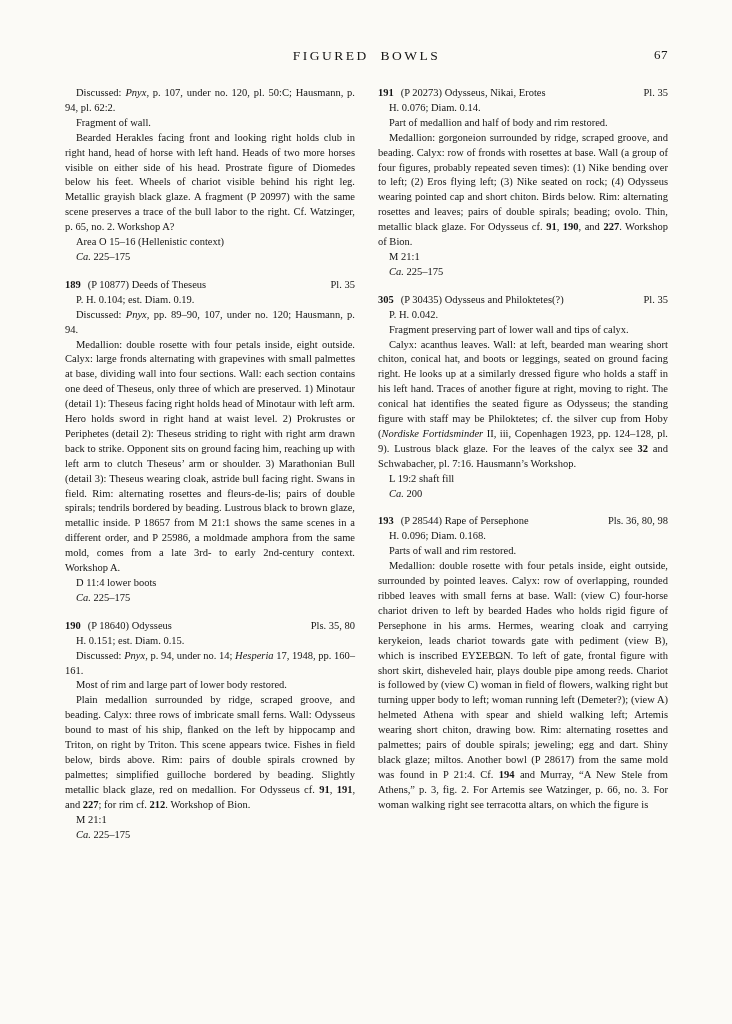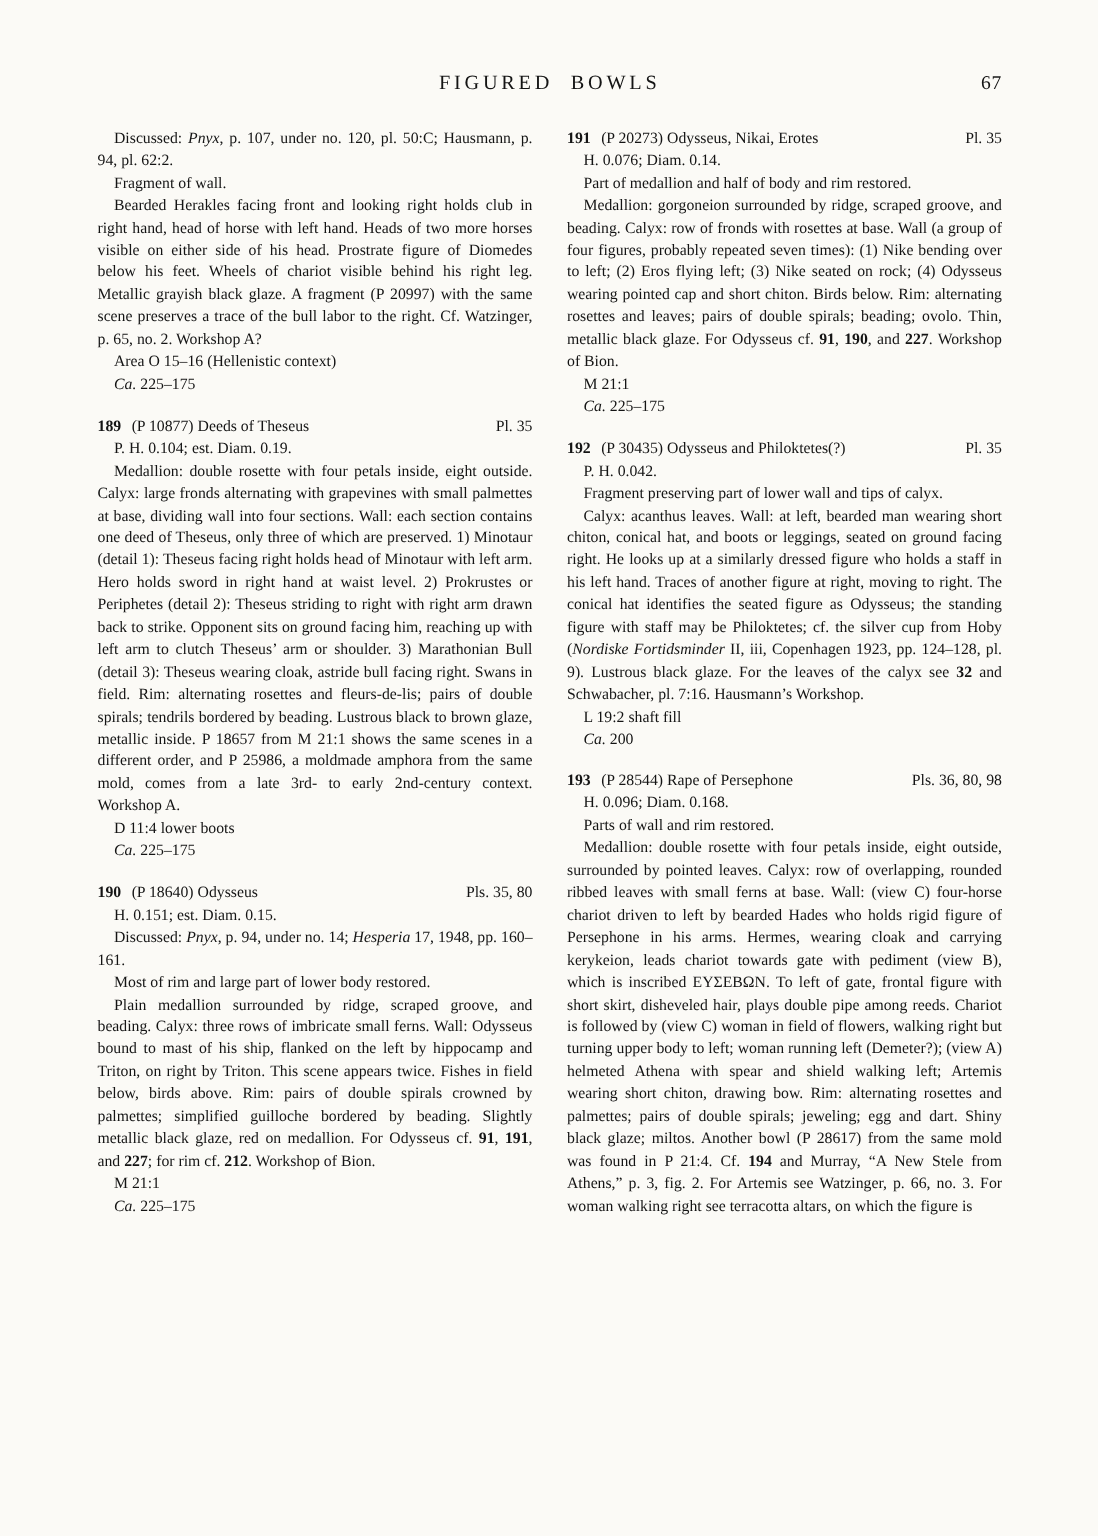--- a/index.html
+++ b/index.html
@@ -69,20 +69,21 @@
         <div class="p"><span>Discussed: </span><span class="i">Pnyx</span><span>, p. 107, under no. 120, pl. 50:C; Hausmann, p. 94, pl. 62:2.</span></div>
         <div class="p"><span>Fragment of wall.</span></div>
         <div class="p"><span>Bearded Herakles facing front and looking right holds club in right hand, head of horse with left hand. Heads of two more horses visible on either side of his head. Prostrate figure of Diomedes below his feet. Wheels of chariot visible behind his right leg. Metallic grayish black glaze. A fragment (P 20997) with the same scene preserves a trace of the bull labor to the right. Cf. Watzinger, p. 65, no. 2. Workshop A?</span></div>
         <div class="line"><span>Area O 15–16 (Hellenistic context)</span></div>
         <div class="line"><span class="i">Ca.</span><span> 225–175</span></div>
         <div class="entry-head">
           <span class="hl"><span class="num">189</span><span class="ttl">(P 10877) Deeds of Theseus</span></span>
           <span class="hr">Pl. 35</span>
         </div>
         <div class="line"><span>P. H. 0.104; est. Diam. 0.19.</span></div>
+        <div class="p"><span>Discussed: </span><span class="i">Pnyx</span><span>, pp. 89–90, 107, under no. 120; Hausmann, p. 94.</span></div>
         <div class="p"><span>Medallion: double rosette with four petals inside, eight outside. Calyx: large fronds alternating with grapevines with small palmettes at base, dividing wall into four sections. Wall: each section contains one deed of Theseus, only three of which are preserved. 1) Minotaur (detail 1): Theseus facing right holds head of Minotaur with left arm. Hero holds sword in right hand at waist level. 2) Prokrustes or Periphetes (detail 2): Theseus striding to right with right arm drawn back to strike. Opponent sits on ground facing him, reaching up with left arm to clutch Theseus’ arm or shoulder. 3) Marathonian Bull (detail 3): Theseus wearing cloak, astride bull facing right. Swans in field. Rim: alternating rosettes and fleurs-de-lis; pairs of double spirals; tendrils bordered by beading. Lustrous black to brown glaze, metallic inside. P 18657 from M 21:1 shows the same scenes in a different order, and P 25986, a moldmade amphora from the same mold, comes from a late 3rd- to early 2nd-century context. Workshop A.</span></div>
         <div class="line"><span>D 11:4 lower boots</span></div>
         <div class="line"><span class="i">Ca.</span><span> 225–175</span></div>
         <div class="entry-head">
           <span class="hl"><span class="num">190</span><span class="ttl">(P 18640) Odysseus</span></span>
           <span class="hr">Pls. 35, 80</span>
         </div>
         <div class="line"><span>H. 0.151; est. Diam. 0.15.</span></div>
         <div class="p"><span>Discussed: </span><span class="i">Pnyx</span><span>, p. 94, under no. 14; </span><span class="i">Hesperia</span><span> 17, 1948, pp. 160–161.</span></div>
         <div class="p"><span>Most of rim and large part of lower body restored.</span></div>
@@ -94,21 +95,21 @@
         <div class="entry-head">
           <span class="hl"><span class="num">191</span><span class="ttl">(P 20273) Odysseus, Nikai, Erotes</span></span>
           <span class="hr">Pl. 35</span>
         </div>
         <div class="line"><span>H. 0.076; Diam. 0.14.</span></div>
         <div class="p"><span>Part of medallion and half of body and rim restored.</span></div>
         <div class="p"><span>Medallion: gorgoneion surrounded by ridge, scraped groove, and beading. Calyx: row of fronds with rosettes at base. Wall (a group of four figures, probably repeated seven times): (1) Nike bending over to left; (2) Eros flying left; (3) Nike seated on rock; (4) Odysseus wearing pointed cap and short chiton. Birds below. Rim: alternating rosettes and leaves; pairs of double spirals; beading; ovolo. Thin, metallic black glaze. For Odysseus cf. </span><span class="b">91</span><span>, </span><span class="b">190</span><span>, and </span><span class="b">227</span><span>. Workshop of Bion.</span></div>
         <div class="line"><span>M 21:1</span></div>
         <div class="line"><span class="i">Ca.</span><span> 225–175</span></div>
         <div class="entry-head">
-          <span class="hl"><span class="num">192</span><span class="ttl">(P 30435) Odysseus and Philoktetes(?)</span></span>
+          <span class="hl"><span class="num">305</span><span class="ttl">(P 30435) Odysseus and Philoktetes(?)</span></span>
           <span class="hr">Pl. 35</span>
         </div>
         <div class="line"><span>P. H. 0.042.</span></div>
         <div class="p"><span>Fragment preserving part of lower wall and tips of calyx.</span></div>
         <div class="p"><span>Calyx: acanthus leaves. Wall: at left, bearded man wearing short chiton, conical hat, and boots or leggings, seated on ground facing right. He looks up at a similarly dressed figure who holds a staff in his left hand. Traces of another figure at right, moving to right. The conical hat identifies the seated figure as Odysseus; the standing figure with staff may be Philoktetes; cf. the silver cup from Hoby (</span><span class="i">Nordiske Fortidsminder</span><span> II, iii, Copenhagen 1923, pp. 124–128, pl. 9). Lustrous black glaze. For the leaves of the calyx see </span><span class="b">32</span><span> and Schwabacher, pl. 7:16. Hausmann’s Workshop.</span></div>
         <div class="line"><span>L 19:2 shaft fill</span></div>
         <div class="line"><span class="i">Ca.</span><span> 200</span></div>
         <div class="entry-head">
           <span class="hl"><span class="num">193</span><span class="ttl">(P 28544) Rape of Persephone</span></span>
           <span class="hr">Pls. 36, 80, 98</span>

